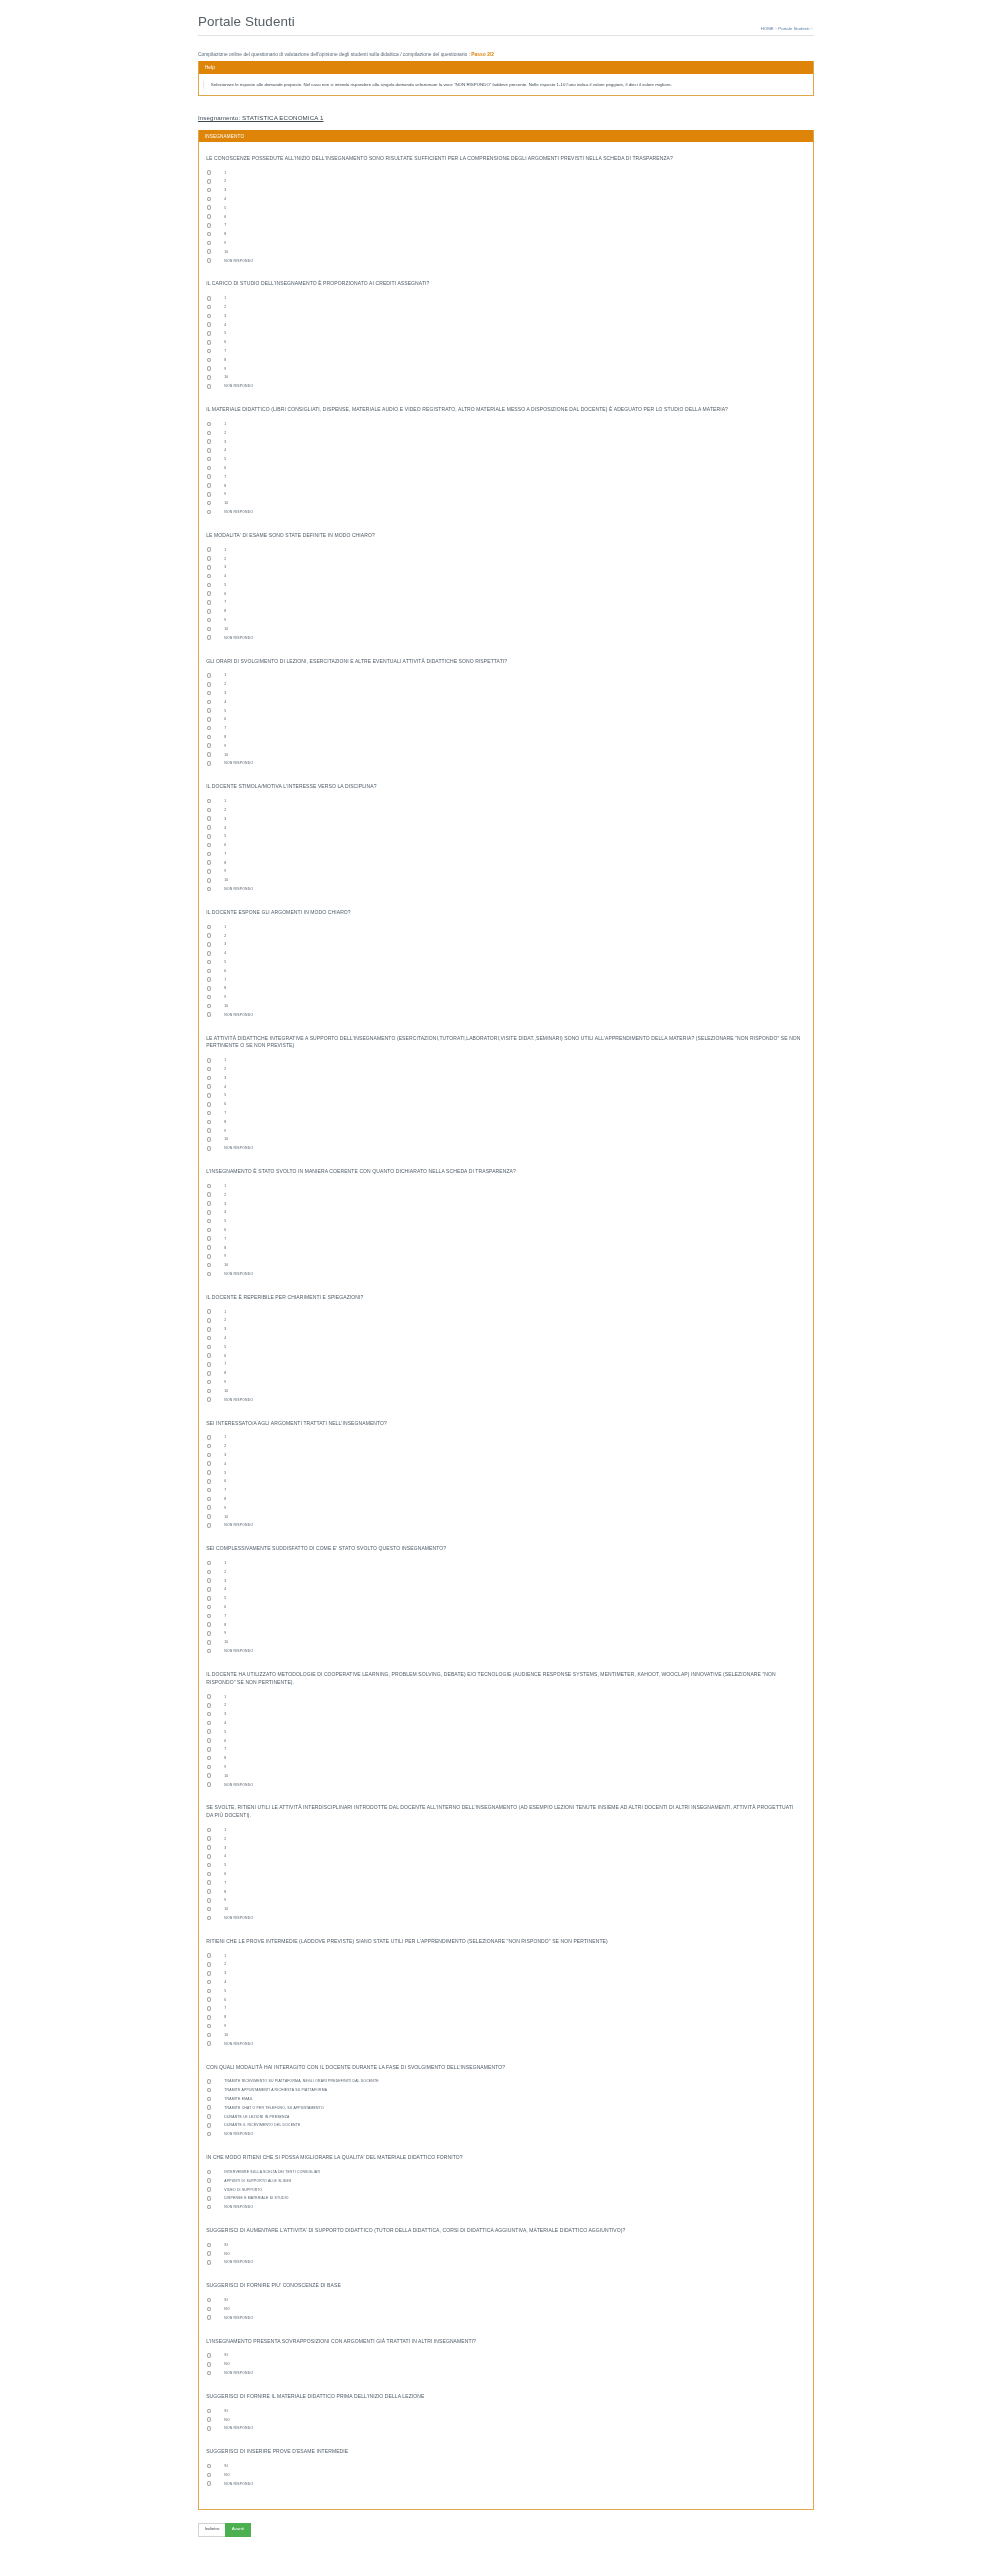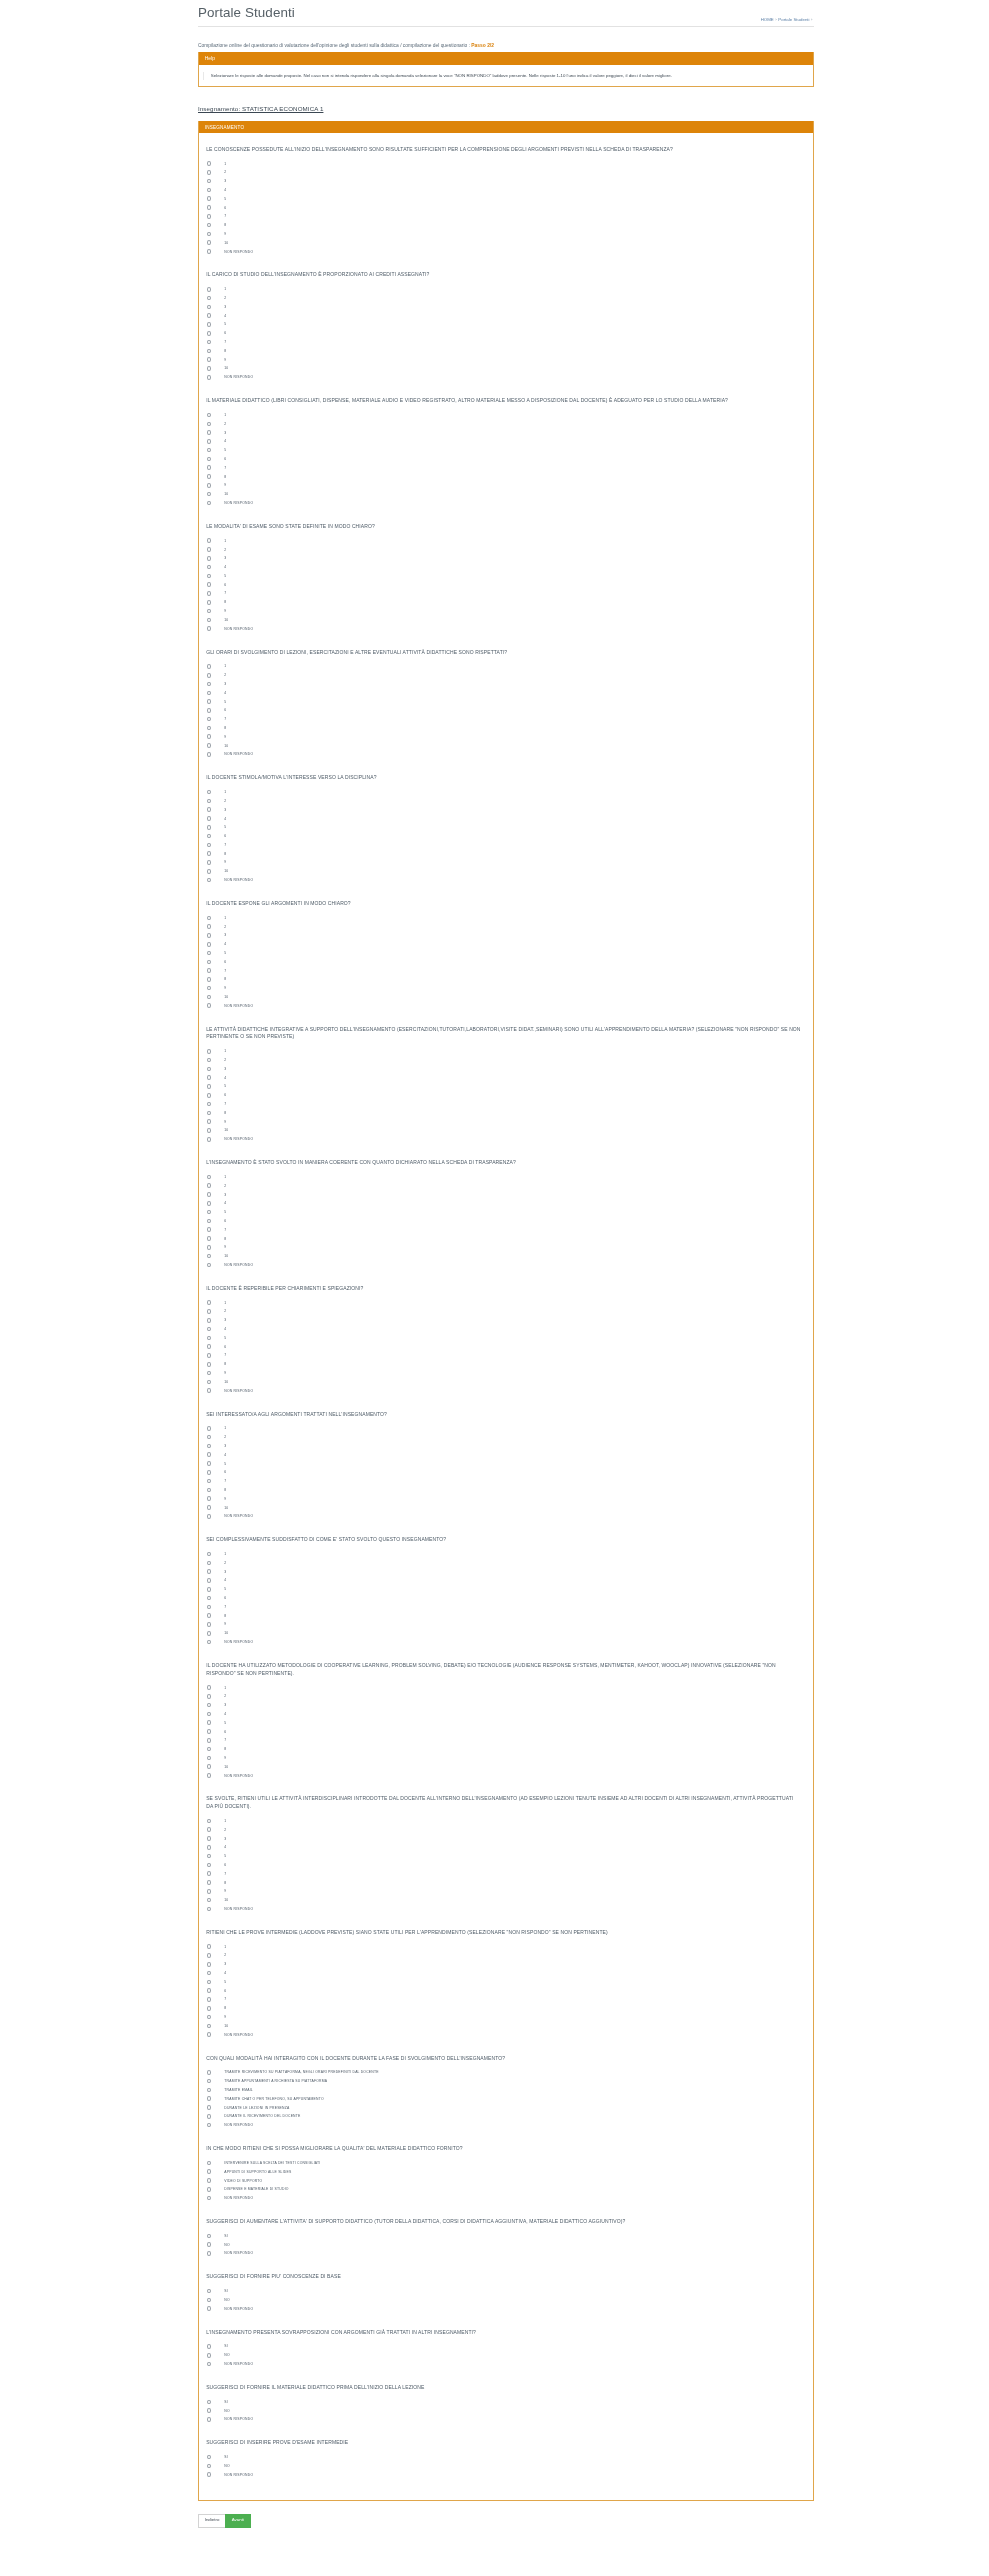--- a/index.html
+++ b/index.html
@@ -13,21 +13,21 @@
   body {
     width: 989px;
     min-height: 3462px;
     position: relative;
   }
 
   .page-wrap {
     width: 989px;
     padding-left: 198px;
     padding-right: 175px;
-    padding-top: 5px;
+    padding-top: 14px;
   }
 
   
   .site-header {
     position: relative;
     padding-bottom: 3.1px;
   }
   .site-title {
     font-size: 13.4px;
     font-weight: 400;

